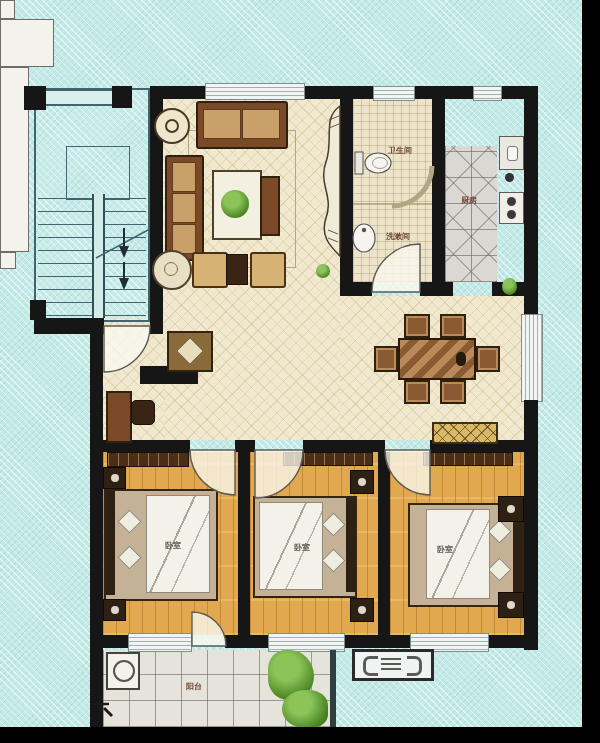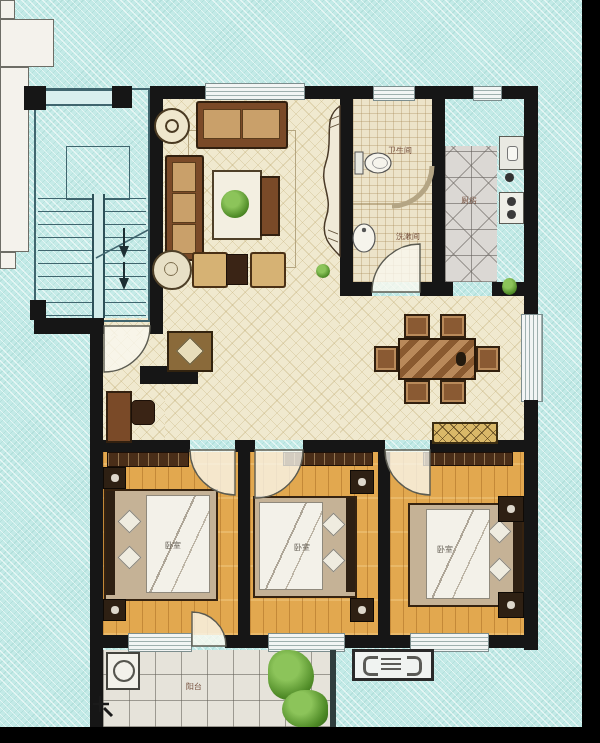--- a/index.html
+++ b/index.html
@@ -36,21 +36,21 @@
   .win-h{position:absolute;border:1px solid #7d8e8e;background:
       repeating-linear-gradient(180deg, #f2f5f4 0 3px, #9fb0ae 3px 4px);}
   .win-v{position:absolute;border:1px solid #7d8e8e;background:
       repeating-linear-gradient(90deg, #f2f5f4 0 3px, #9fb0ae 3px 4px);}
   
   .brown{background:#7a4a28;border:2px solid #32200f;}
   .dark{background:#3a2415;border:1px solid #1c1008;}
   .tan{background:#d6b274;border:2px solid #4a3015;}
   .whitebox{background:#f4f2ec;border:1px solid #6d6d66;}
   .cushion{position:absolute;background:#c9a06a;border:1px solid #5a3c1c;}
-  .label{position:absolute;font-size:8px;font-weight:normal;color:#6e4633;white-space:nowrap;letter-spacing:0;}
+  .label{position:absolute;font-size:8px;font-weight:bold;color:#6e4633;white-space:nowrap;letter-spacing:0;}
   .label-bed{color:#5c564c;}
   .chair{position:absolute;background:#8a5a33;border:2px solid #32200f;box-shadow:inset 0 0 0 2px #b98a5a;}
   .nightstand{position:absolute;background:#2e2013;border:1px solid #0f0a05;}
   .nightstand:after{content:"";position:absolute;left:50%;top:50%;width:8px;height:8px;margin:-4px 0 0 -4px;border-radius:50%;background:#ded8cc;}
   .pillow{position:absolute;width:15px;height:15px;transform:rotate(45deg);background:#efece0;border:1px solid #8a857a;}
   .blanket{position:absolute;background:#f3f1e9;border:1px solid #8f897c;background-image:
       linear-gradient(115deg, transparent 44%, #aea698 44% 46%, transparent 46%),
       linear-gradient(115deg, transparent 64%, #bdb5a6 64% 65.5%, transparent 65.5%);}
   .bedframe{position:absolute;background:#c5b296;border:2px solid #362310;}
   .wardrobe{position:absolute;background:#4a2e18;border:1px solid #1c1008;background-image:
@@ -151,21 +151,21 @@
 
   <div class="abs" style="left:167px;top:331px;width:42px;height:37px;background:#8a6a3a;border:2px solid #32230f;">
     <div class="abs" style="left:11px;top:8px;width:18px;height:18px;background:#e8ddba;transform:rotate(45deg);border:1px solid #5a4a28;"></div>
   </div>
   <div class="abs brown" style="left:106px;top:391px;width:22px;height:48px;"></div>
   <div class="abs dark" style="left:131px;top:400px;width:22px;height:23px;border-radius:5px;"></div>
 
   <div class="whitebox" style="left:419px;top:103px;width:13px;height:17px;"></div>
   <div class="abs" style="left:353px;top:203px;width:79px;height:2px;background:rgba(150,125,80,.5);"></div>
   <div class="label" style="left:388px;top:145px;">卫生间</div>
-  <div class="label" style="left:396px;top:231px;">洗漱间</div>
+  <div class="label" style="left:386px;top:231px;">洗漱间</div>
 
   <div class="whitebox" style="left:445px;top:100px;width:52px;height:46px;"></div>
   <div class="whitebox" style="left:497px;top:99px;width:27px;height:183px;"></div>
   <div class="whitebox" style="left:508px;top:103px;width:14px;height:15px;"></div>
   <div class="abs" style="left:499px;top:136px;width:23px;height:32px;border:1px solid #5c5c55;background:#e9e9e2;">
     <div class="abs" style="left:7px;top:9px;width:9px;height:13px;border:1px solid #777;border-radius:3px;background:#f7f7f2;"></div>
   </div>
   <div class="abs" style="left:505px;top:173px;width:9px;height:9px;border-radius:50%;background:#333;"></div>
   <div class="abs" style="left:499px;top:192px;width:23px;height:30px;border:1px solid #5c5c55;background:#efefe8;">
     <div class="abs" style="left:7px;top:4px;width:9px;height:9px;border-radius:50%;background:#3a3a3a;"></div>

